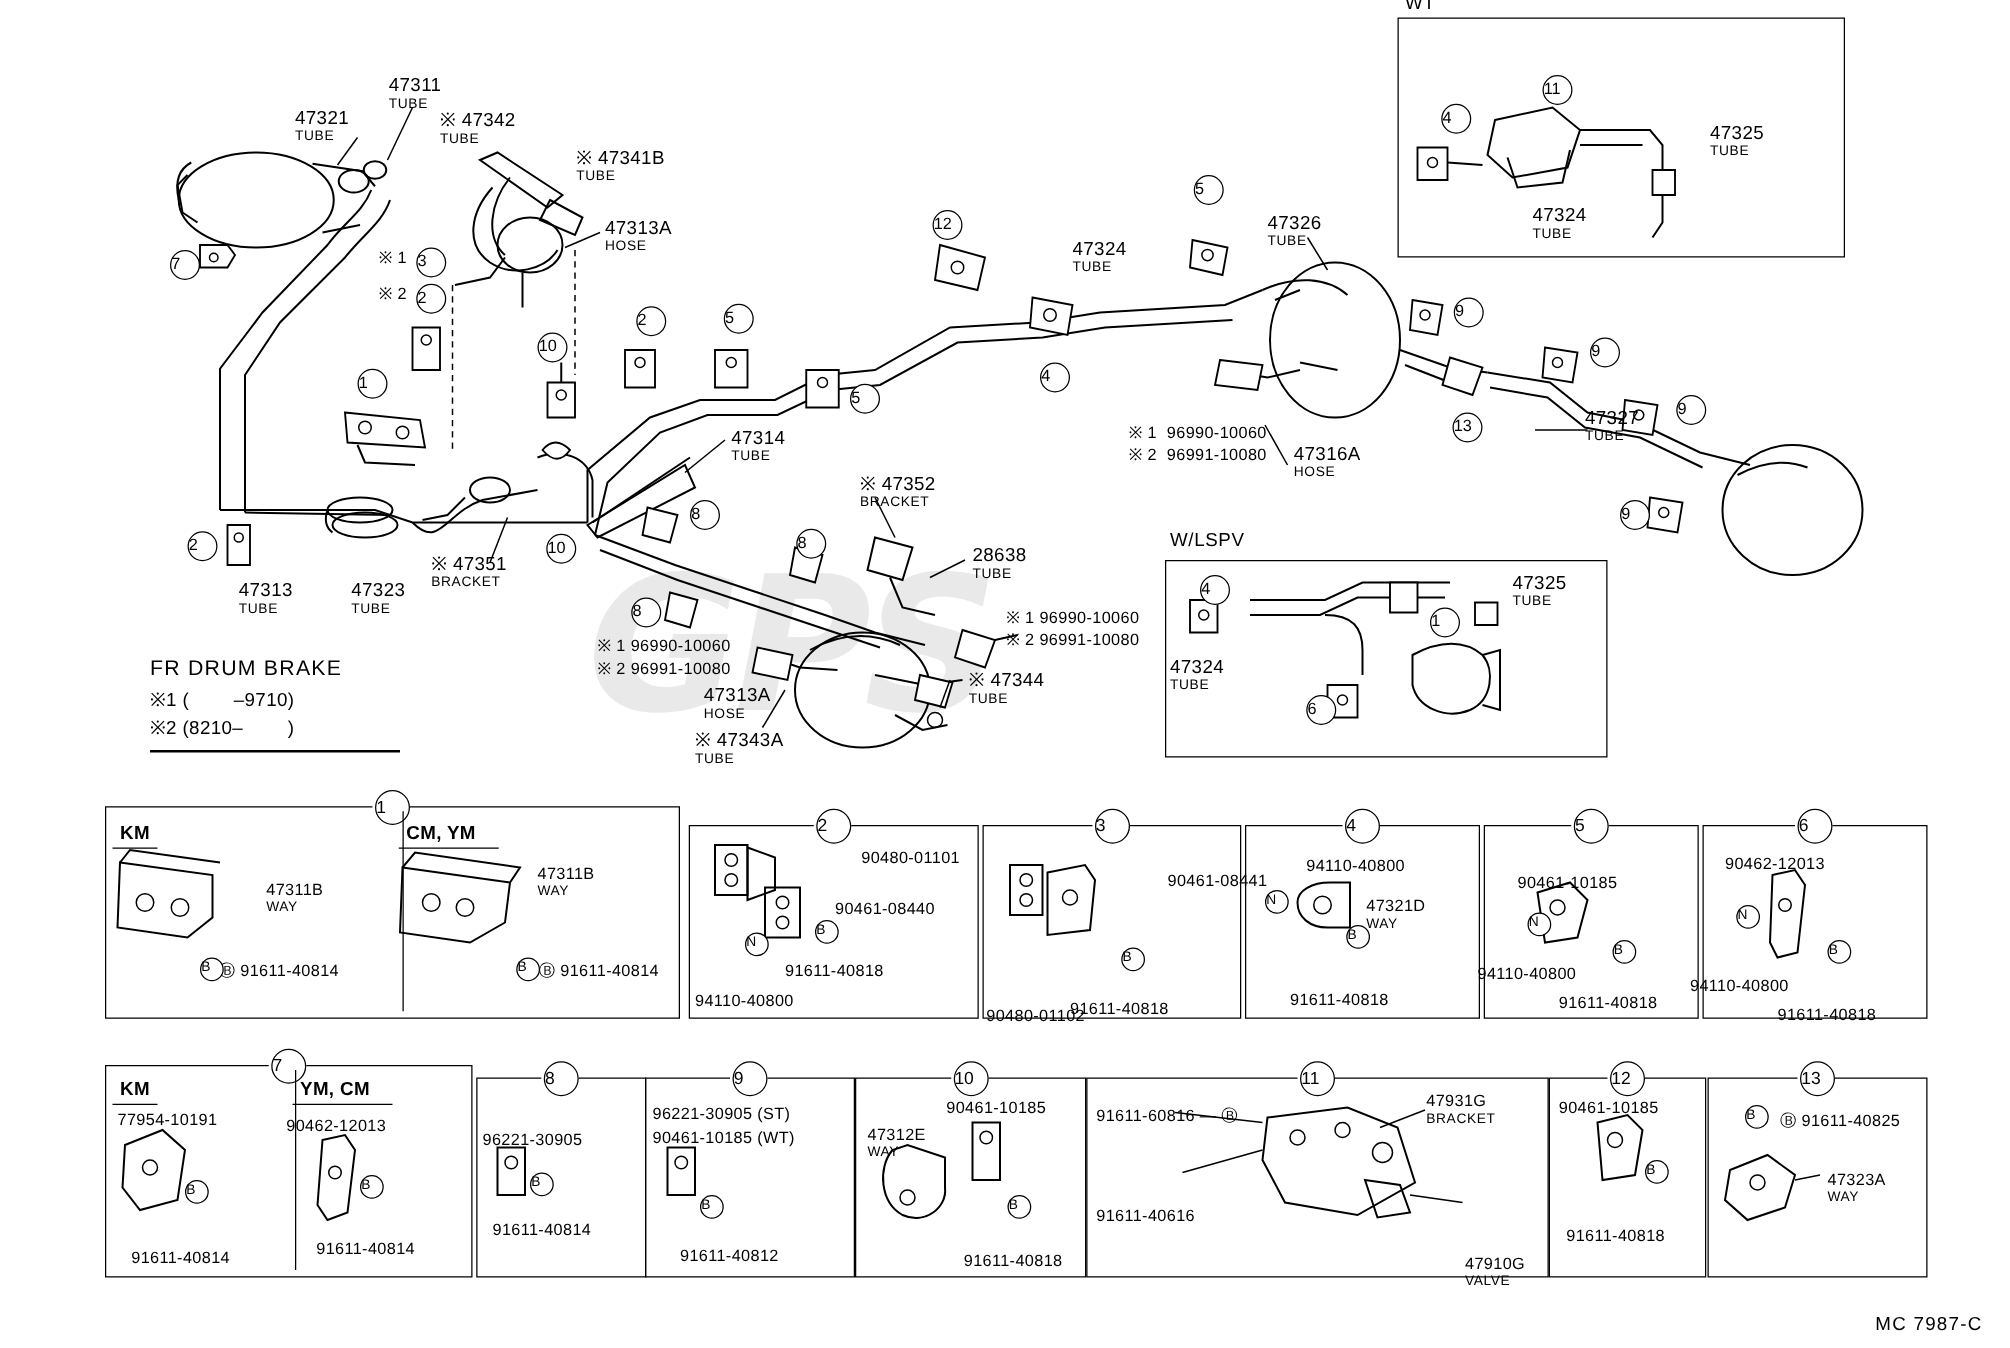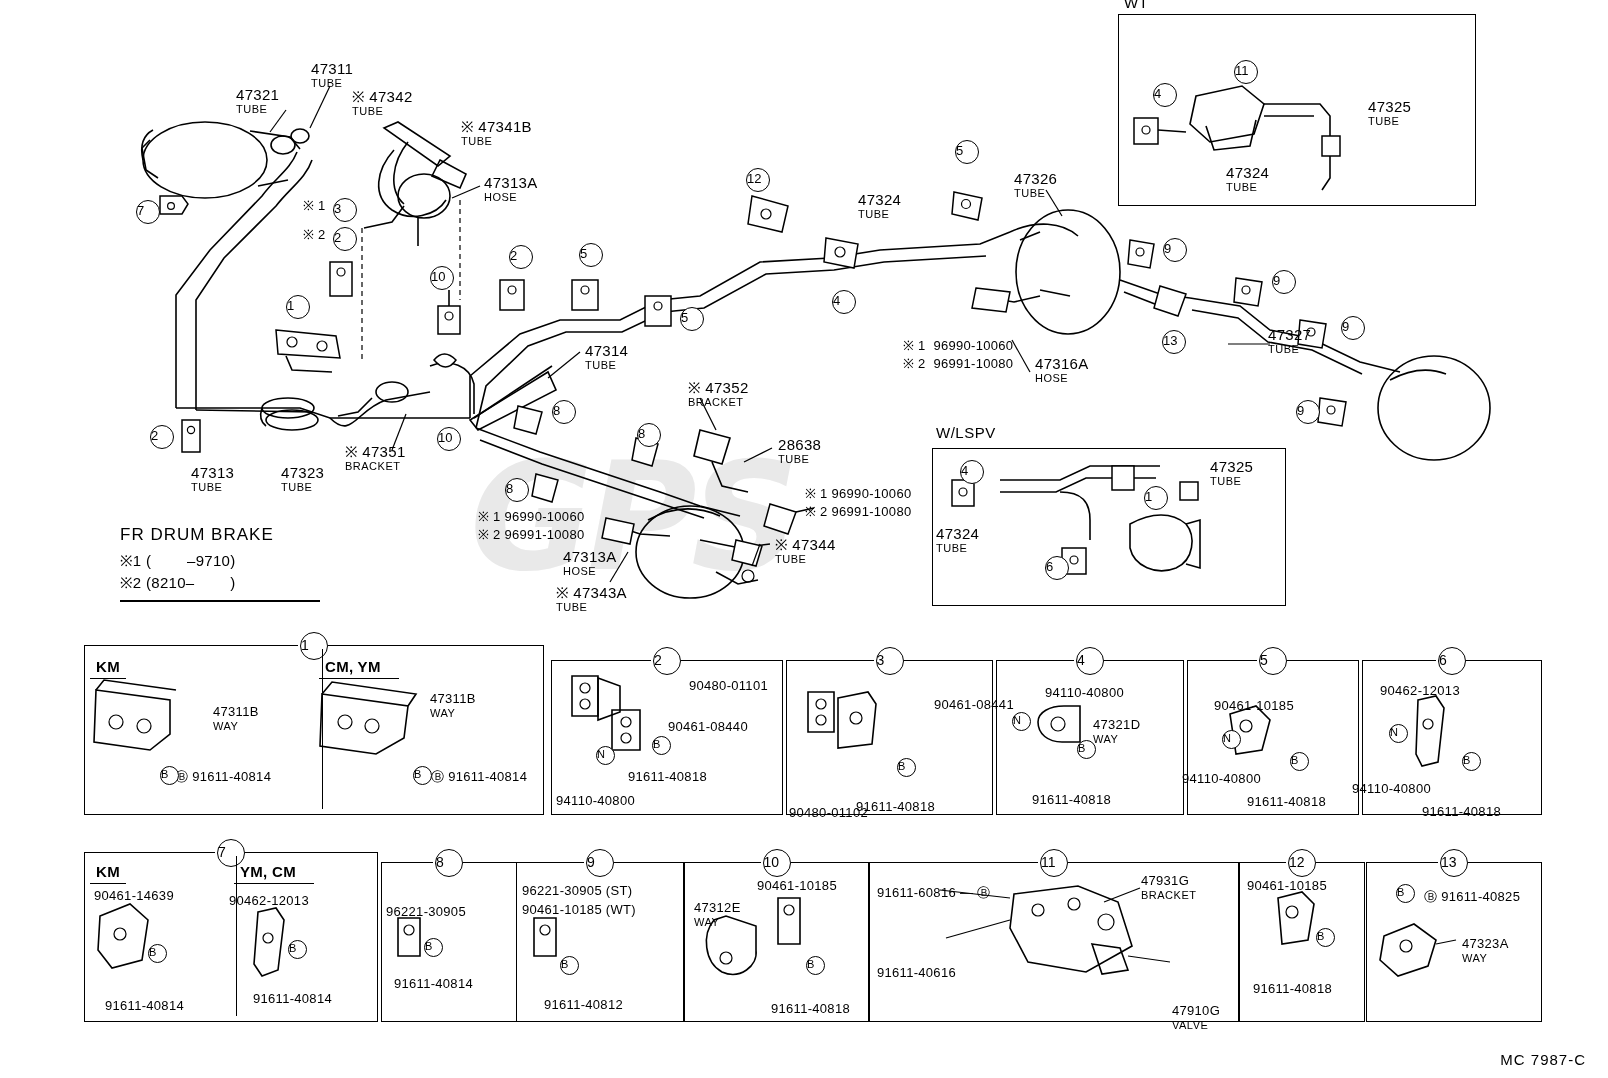--- a/index.html
+++ b/index.html
@@ -373,21 +373,21 @@
     <div class="lbl small" style="left: 1352px; top: 782px;"><span>94110-40800</span></div>
     <div class="lbl small" style="left: 1422px; top: 805px;"><span>91611-40818</span></div>
     <div class="box" style="left: 84px; top: 852px; width: 292px; height: 168px;"></div>
     <div style="position: absolute; background: rgb(255, 255, 255); left: 215px; top: 849px; width: 30px; height: 6px;"></div>
     <div class="circ lg" style="left: 217px; top: 839px;">7</div>
     <div class="lbl" style="left: 96px; top: 865px; font-weight: bold;">KM</div>
     <div style="position: absolute; border-bottom: 1.6px solid rgb(0, 0, 0); left: 90px; top: 883px; width: 36px;"></div>
     <div class="lbl" style="left: 240px; top: 865px; font-weight: bold;">YM, CM</div>
     <div style="position: absolute; border-bottom: 1.6px solid rgb(0, 0, 0); left: 234px; top: 883px; width: 80px;"></div>
     <div style="position: absolute; border-left: 1.6px solid rgb(0, 0, 0); left: 235.84px; top: 856px; height: 160px;"></div>
-    <div class="lbl small" style="left: 94px; top: 889px;"><span>90461-14639</span></div>
+    <div class="lbl small" style="left: 94px; top: 889px;"><span>77954-10191</span></div>
     <div class="lbl small" style="left: 229px; top: 894px;"><span>90462-12013</span></div>
     <div class="lbl small" style="left: 105px; top: 999px;"><span>91611-40814</span></div>
     <div class="lbl small" style="left: 253px; top: 992px;"><span>91611-40814</span></div>
     <div class="box" style="left: 381px; top: 862px; width: 134px; height: 158px;"></div>
     <div style="position: absolute; background: rgb(255, 255, 255); left: 433px; top: 859px; width: 30px; height: 6px;"></div>
     <div class="circ lg" style="left: 435px; top: 849px;">8</div>
     <div class="lbl small" style="left: 386px; top: 905px;"><span>96221-30905</span></div>
     <div class="lbl small" style="left: 394px; top: 977px;"><span>91611-40814</span></div>
     <div class="box" style="left: 516px; top: 862px; width: 166px; height: 158px;"></div>
     <div style="position: absolute; background: rgb(255, 255, 255); left: 584px; top: 859px; width: 30px; height: 6px;"></div>

